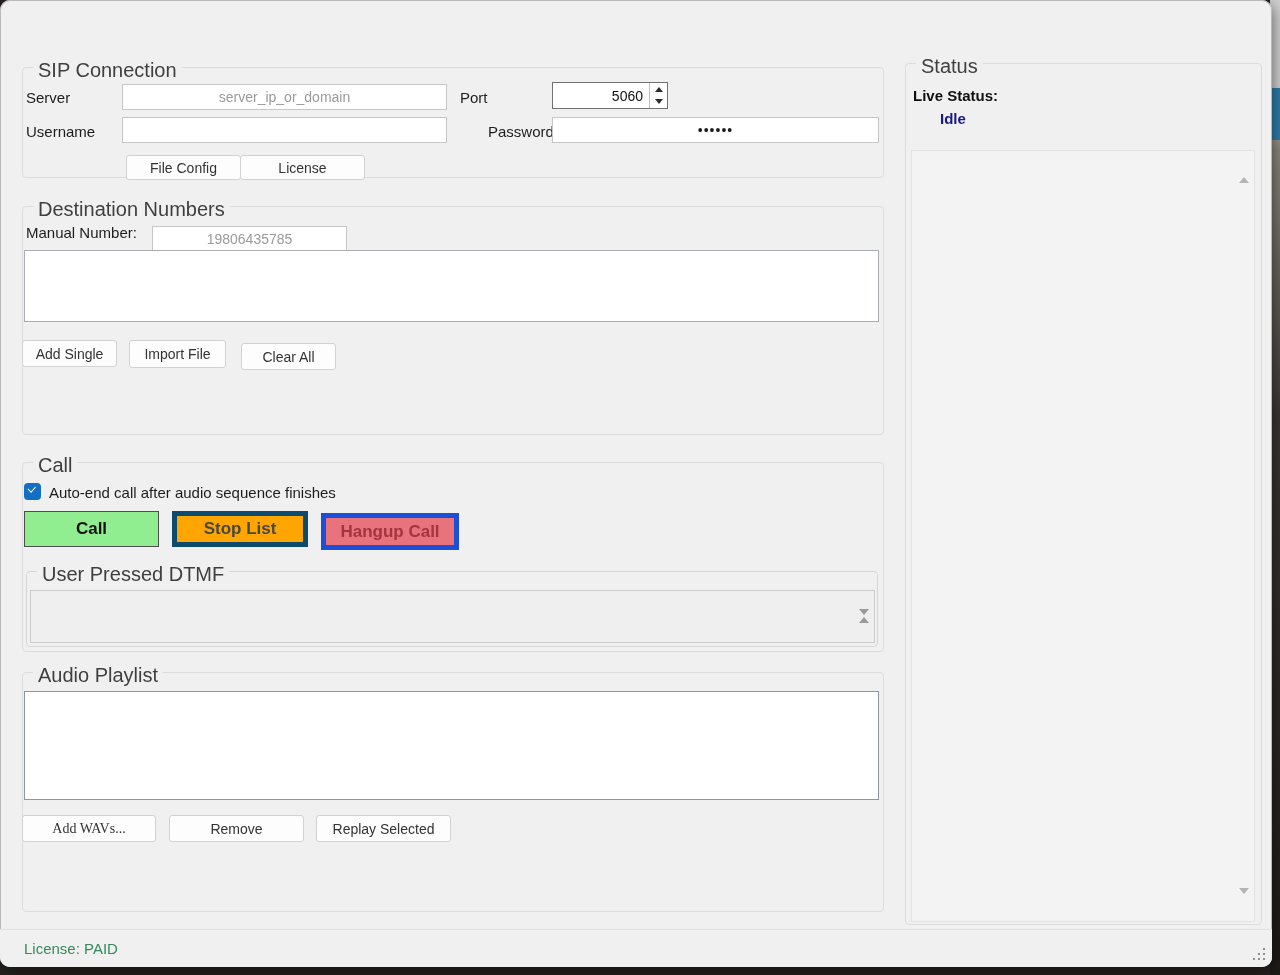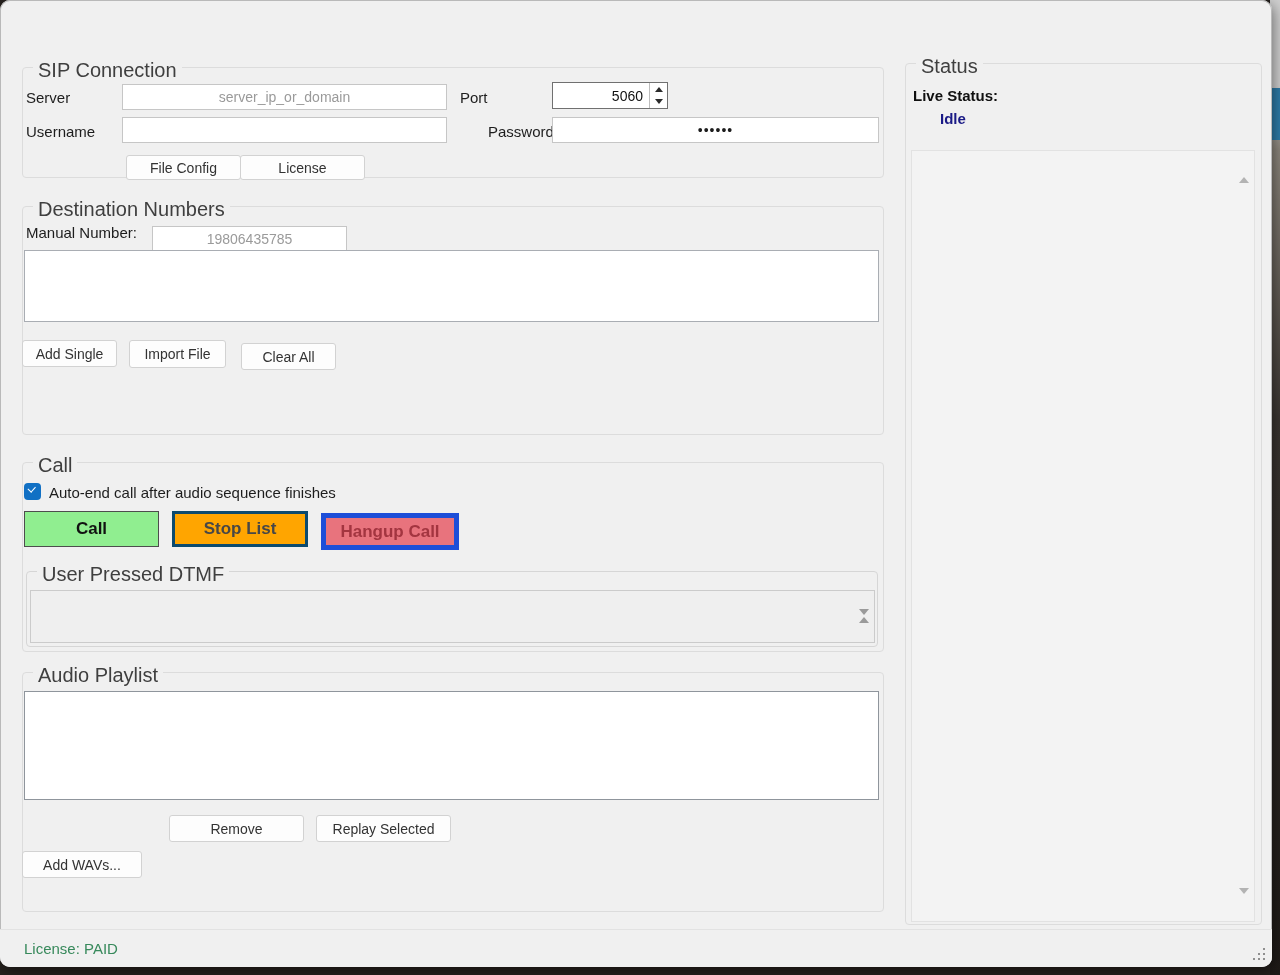--- a/index.html
+++ b/index.html
@@ -55,21 +55,21 @@
   .btn { position:absolute; background:#fdfdfd; border:1px solid #d2d2d2; border-radius:3px;
     font-family:"Liberation Sans",sans-serif; font-size:14px; color:#333; display:flex; align-items:center; justify-content:center; cursor:default; }
 
   
   .listbox { position:absolute; background:#fff; border:1px solid #8f959c; }
 
   
   .cbtn { position:absolute; display:flex; align-items:center; justify-content:center;
     font-weight:bold; font-size:17px; cursor:default; }
   .cbtn.call   { background:#90ee90; border:1px solid #4d4d4d; color:#111; }
-  .cbtn.stop   { background:#ffa500; border:3px solid #0c4a6e; color:#474747; }
+  .cbtn.stop   { background:#ffa500; border:5px solid #0c4a6e; color:#474747; }
   .cbtn.hangup { background:#e8737d; border:5px solid #1d4ed8; color:#a33540; }
 
   
   .chk { position:absolute; width:17px; height:17px; background:#1170c4; border-radius:4px; }
   .chk .tick { position:absolute; left:4px; top:3px; width:7px; height:4.5px;
     border-left:1.8px solid #fff; border-bottom:1.8px solid #fff; transform:rotate(-48deg); }
 
   
   .scrollbox { position:absolute; background:#efefef; border:1px solid #cbcbcb; }
   .sb-arrow { position:absolute; right:5px; }
@@ -149,21 +149,21 @@
     <div class="scrollbox" style="left:30px; top:590px; width:845px; height:53px;">
       <span></span>
       <span class="sb-arrow" style="top:9px;"><span class="arr-up"></span></span>
       <span class="sb-arrow" style="bottom:9px;"><span class="arr-down"></span></span>
     </div>
 
     <div class="group" style="left:22px; top:672px; width:862px; height:240px;">
       <span class="group-label">Audio Playlist</span>
     </div>
     <div class="listbox" style="left:24px; top:691px; width:855px; height:109px; border-color:#8f959c;"></div>
-    <button class="btn" style="left:22px;  top:851px; width:120px; height:27px;">Add WAVs...</button>
+    <button class="btn" style="left:22px;  top:815px; width:134px; height:27px;font-family:Liberation Serif, serif;">Add WAVs...</button>
     <button class="btn" style="left:169px; top:815px; width:135px; height:27px;">Remove</button>
     <button class="btn" style="left:316px; top:815px; width:135px; height:27px;">Replay Selected</button>
 
     <div class="group" style="left:905px; top:63px; width:357px; height:862px;">
       <span class="group-label">Status</span>
     </div>
     <span class="live-status" style="left:913px; top:87px;">Live Status:</span>
     <span class="live-value" style="left:913px; top:110px;">Idle</span>
     <div class="status-list" style="left:911px; top:150px; width:344px; height:772px;">
       <span class="sb-arrow" style="top:9px;"><span class="arr-up" style="border-bottom-color:#b3b3b3;"></span></span>

